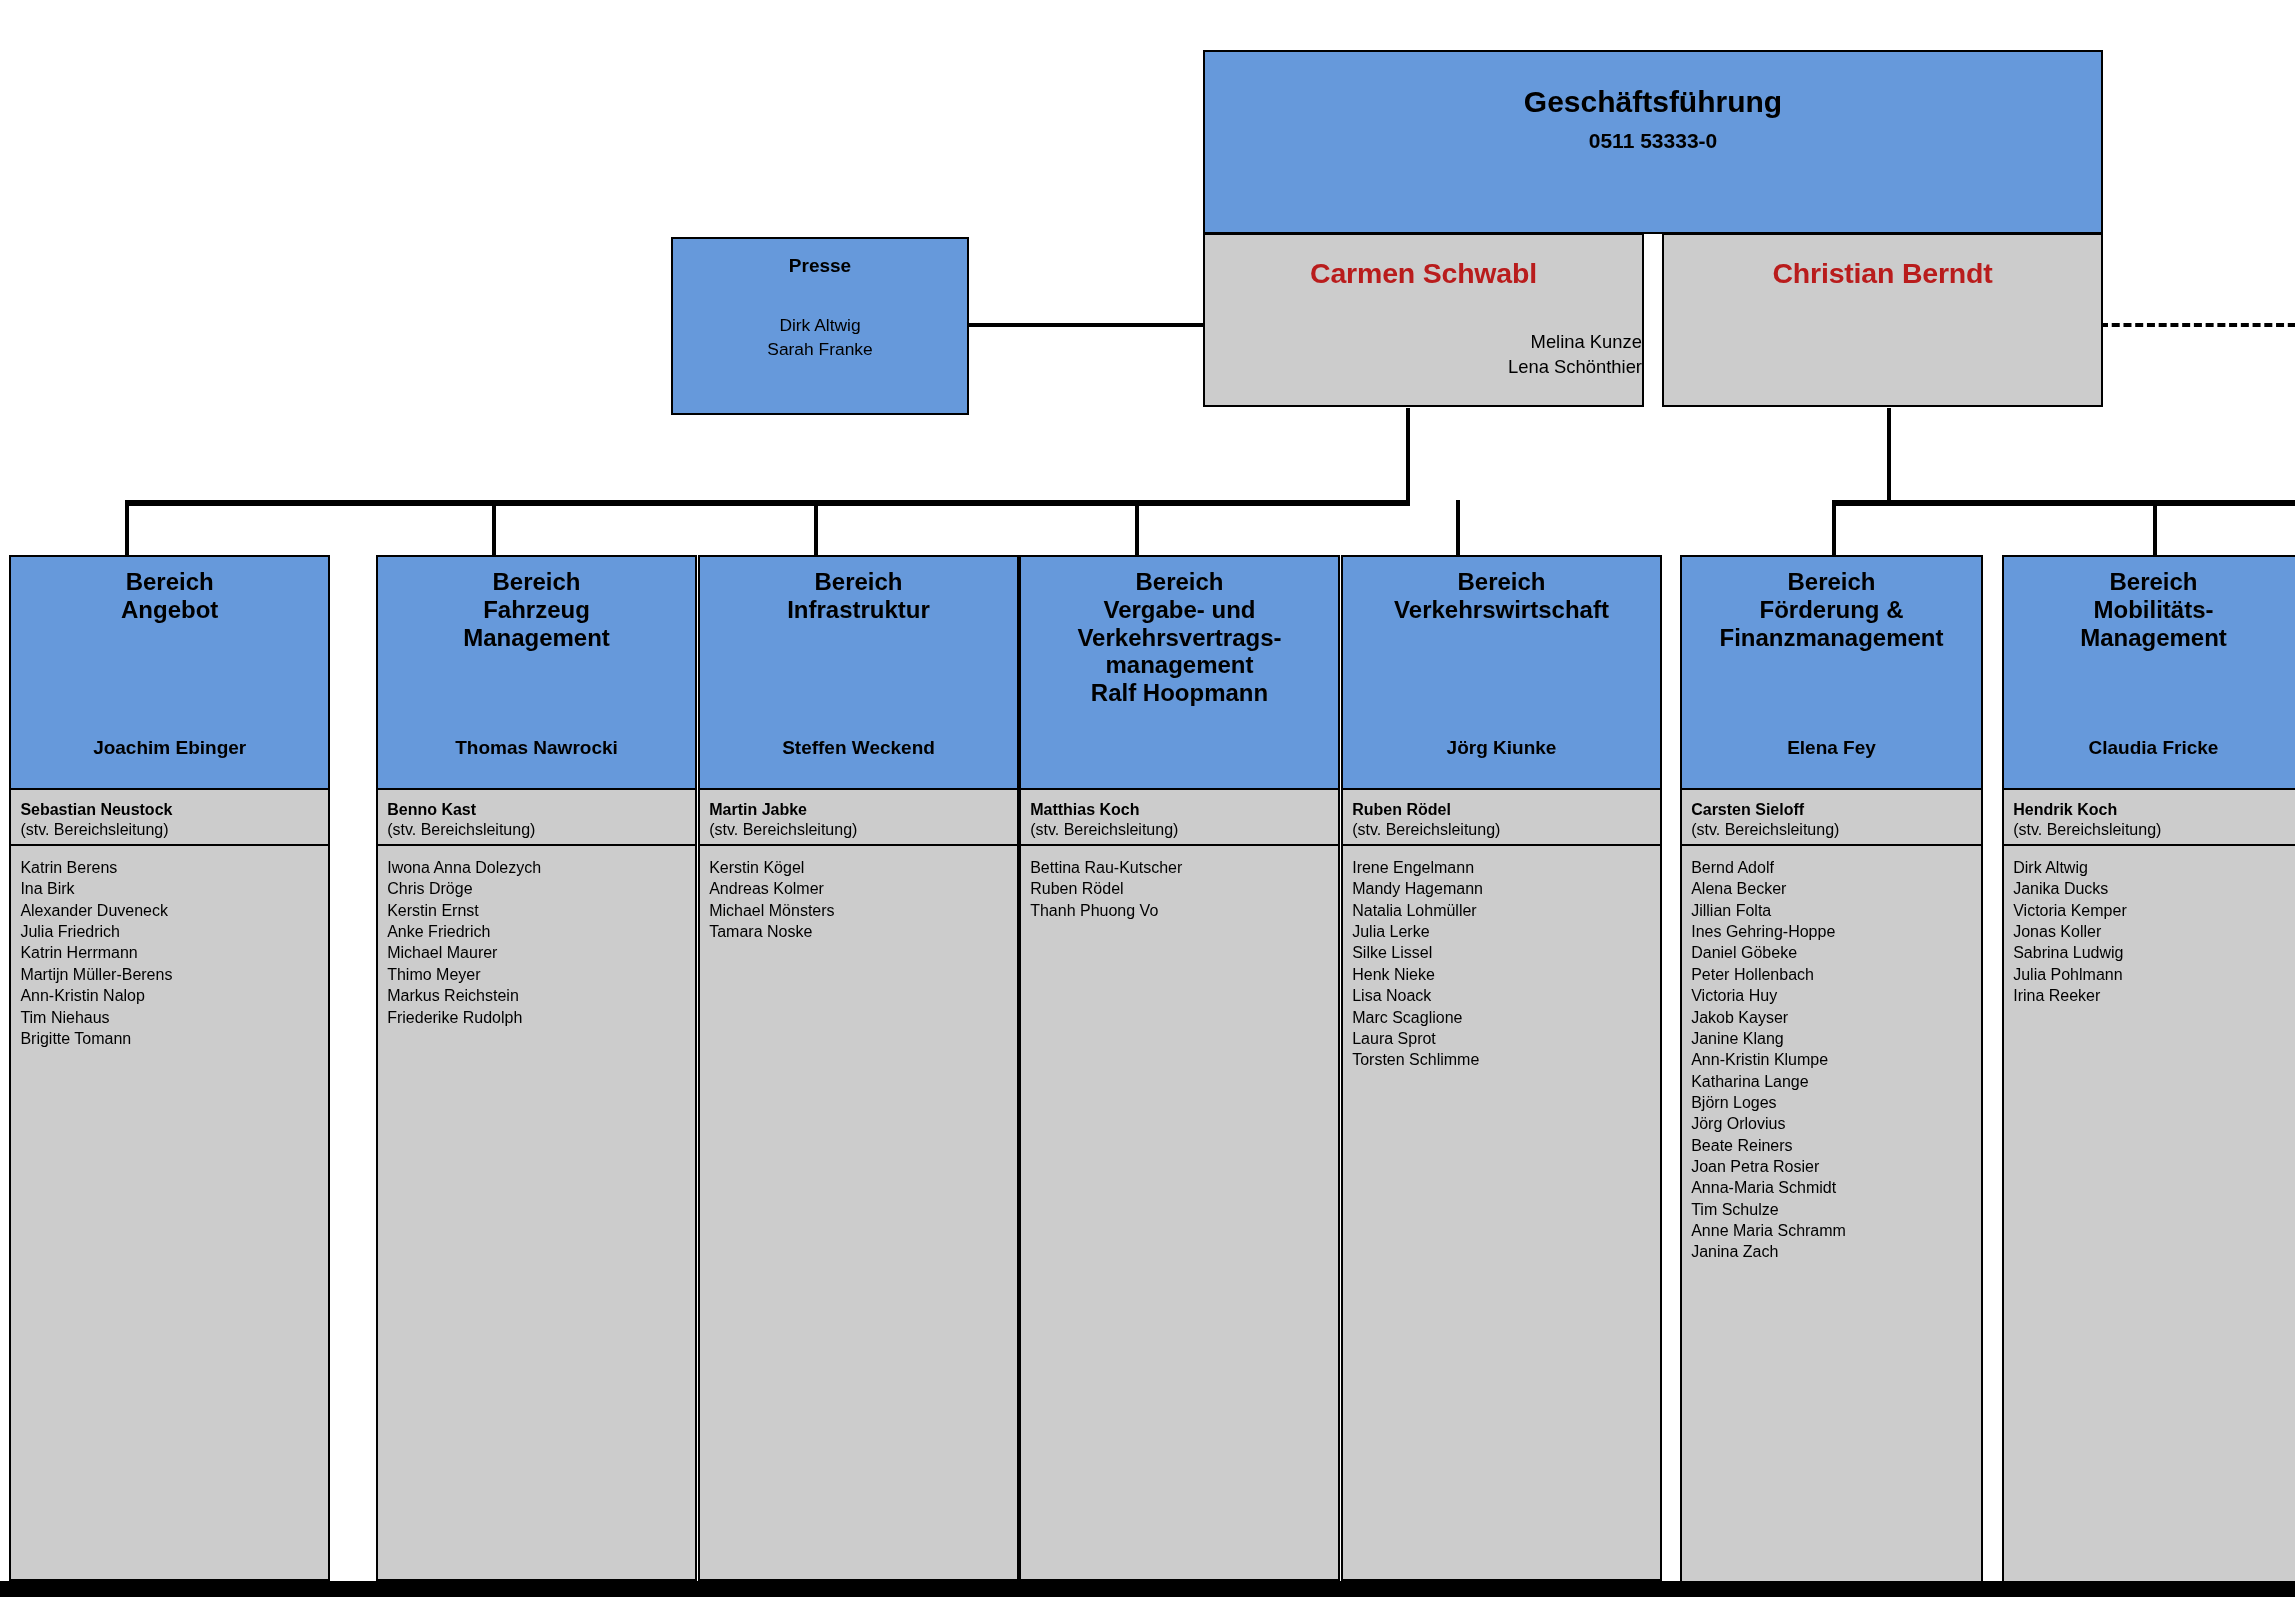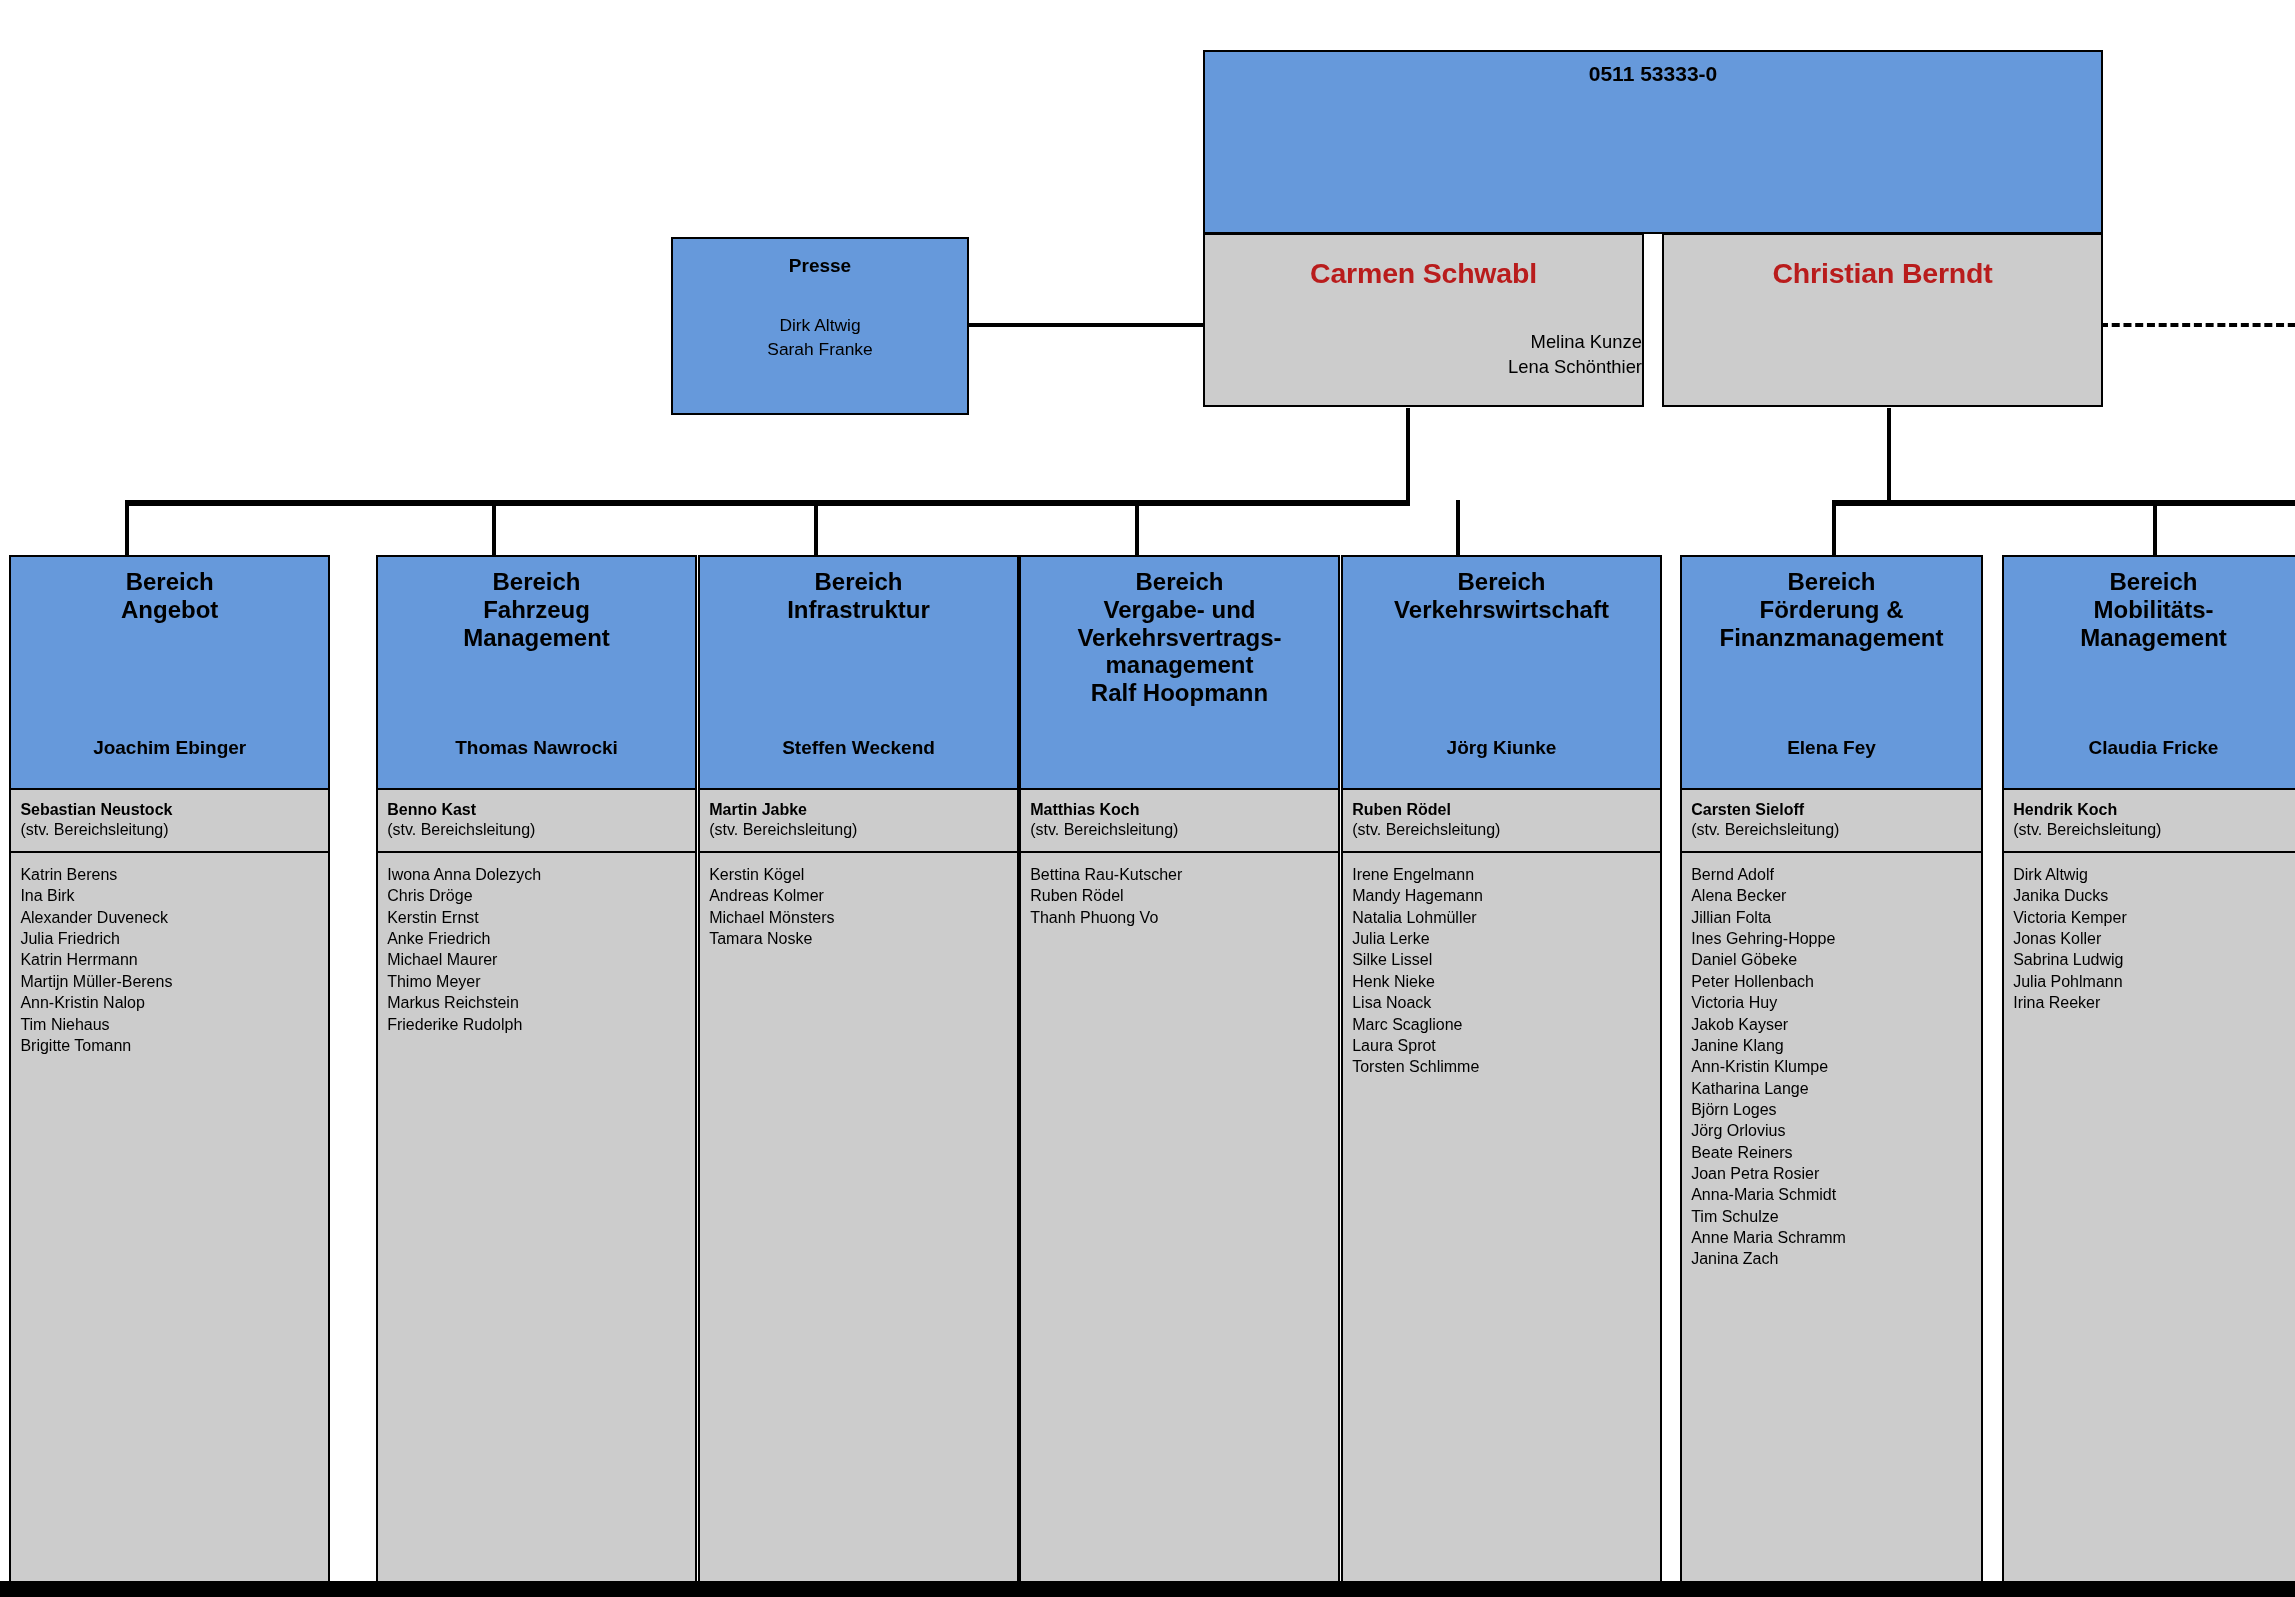--- a/index.html
+++ b/index.html
@@ -45,21 +45,21 @@
   .dept .hd .dtitle{
     font-size:24px;font-weight:bold;text-align:center;line-height:1.16;
     padding:11px 4.6px 0 4.6px;
   }
   .dept .hd .dlead{
     font-size:19px;font-weight:bold;text-align:center;
     position:absolute;left:0;right:0;bottom:29px;padding:0 8px;
   }
   .dept .dep{
     box-sizing:border-box;border:2.8px solid #000;border-top:0;background:#cccccc;
-    height:63px;padding:10px 9.2px 0 9.2px;
+    height:56px;padding:10px 9.2px 0 9.2px;
   }
   .dept .dep .n{font-size:16px;font-weight:bold;line-height:1.22;}
   .dept .dep .r{font-size:16px;line-height:1.22;}
   .dept .staff{
     box-sizing:border-box;border:2.8px solid #000;border-top:0;background:#cccccc;
     padding:11px 9.2px 8.3px 9.2px;
   }
   .dept .staff div{font-size:16px;line-height:1.335;white-space:nowrap;}
   #botbar{position:absolute;left:0;top:1581px;width:2982px;height:16.5px;background:#000;}
 </style>
@@ -79,20 +79,21 @@
   <div class="ln" style="left:814px;top:500px;width:3.7px;height:57px;"></div>
   <div class="ln" style="left:1135px;top:500px;width:3.7px;height:57px;"></div>
   <div class="ln" style="left:1456px;top:500px;width:3.7px;height:57px;"></div>
 
   <div class="ln" style="left:1887px;top:408px;width:4.1px;height:95px;"></div>
   <div class="ln" style="left:1832px;top:500px;width:1010px;height:5.5px;"></div>
   <div class="ln" style="left:1832px;top:500px;width:3.7px;height:57px;"></div>
   <div class="ln" style="left:2153px;top:500px;width:3.7px;height:57px;"></div>
 
   <div class="box blue" id="gf">
+    <div class="t1">Geschäftsführung</div>
     <div class="t2">0511 53333-0</div>
   </div>
 
   <div class="box grey" id="gfL">
     <div class="gfname">Carmen Schwabl</div>
     <div class="gfassist">
       <div>Melina Kunze</div>
       <div>Lena Schönthier</div>
     </div>
   </div>

